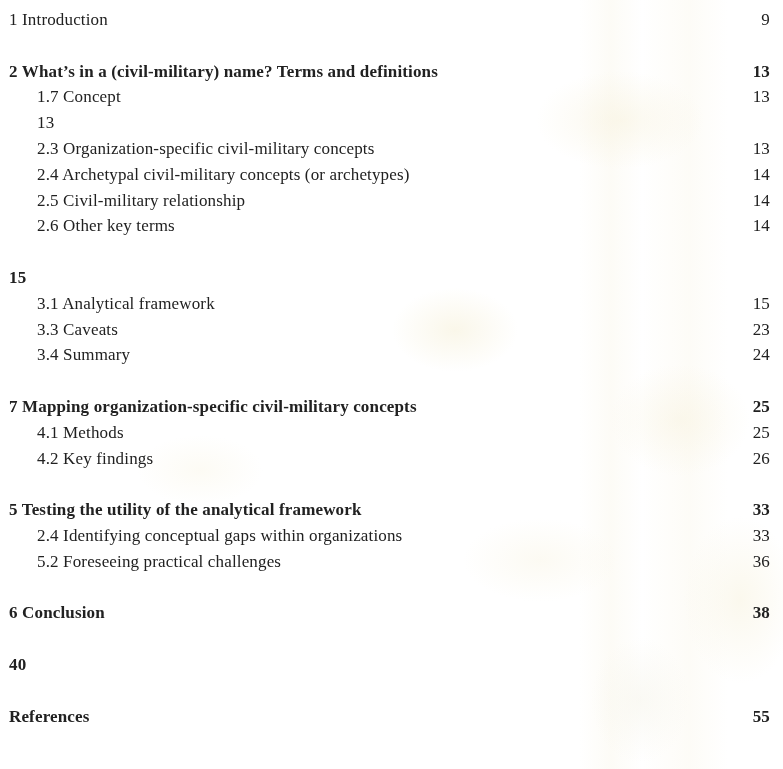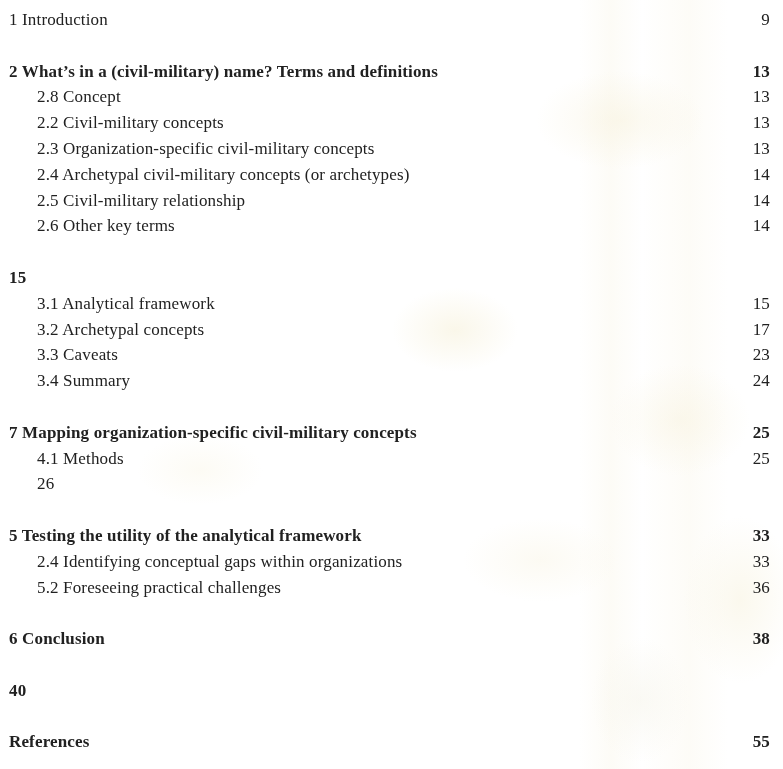--- a/index.html
+++ b/index.html
@@ -57,25 +57,24 @@
   <div id="toc-list">
       <div class="toc-row level-0">
         <span class="title">1 Introduction</span>
         <span class="page">9</span>
       </div>
       <div class="toc-row level-0 gap">
         <span class="title">2 What’s in a (civil-military) name? Terms and definitions</span>
         <span class="page">13</span>
       </div>
       <div class="toc-row level-1">
-        <span class="title">2.8 Concept</span>
+        <span class="title">1.7 Concept</span>
         <span class="page">13</span>
       </div>
       <div class="toc-row level-1">
-        <span class="title">2.2 Civil-military concepts</span>
         <span class="page">13</span>
       </div>
       <div class="toc-row level-1">
         <span class="title">2.3 Organization-specific civil-military concepts</span>
         <span class="page">13</span>
       </div>
       <div class="toc-row level-1">
         <span class="title">2.4 Archetypal civil-military concepts (or archetypes)</span>
         <span class="page">14</span>
       </div>
@@ -88,40 +87,37 @@
         <span class="page">14</span>
       </div>
       <div class="toc-row level-0 gap">
         <span class="page">15</span>
       </div>
       <div class="toc-row level-1">
         <span class="title">3.1 Analytical framework</span>
         <span class="page">15</span>
       </div>
       <div class="toc-row level-1">
-        <span class="title">3.2 Archetypal concepts</span>
-        <span class="page">17</span>
-      </div>
-      <div class="toc-row level-1">
         <span class="title">3.3 Caveats</span>
         <span class="page">23</span>
       </div>
       <div class="toc-row level-1">
         <span class="title">3.4 Summary</span>
         <span class="page">24</span>
       </div>
       <div class="toc-row level-0 gap">
         <span class="title">7 Mapping organization-specific civil-military concepts</span>
         <span class="page">25</span>
       </div>
       <div class="toc-row level-1">
         <span class="title">4.1 Methods</span>
         <span class="page">25</span>
       </div>
       <div class="toc-row level-1">
+        <span class="title">4.2 Key findings</span>
         <span class="page">26</span>
       </div>
       <div class="toc-row level-0 gap">
         <span class="title">5 Testing the utility of the analytical framework</span>
         <span class="page">33</span>
       </div>
       <div class="toc-row level-1">
         <span class="title">2.4 Identifying conceptual gaps within organizations</span>
         <span class="page">33</span>
       </div>

